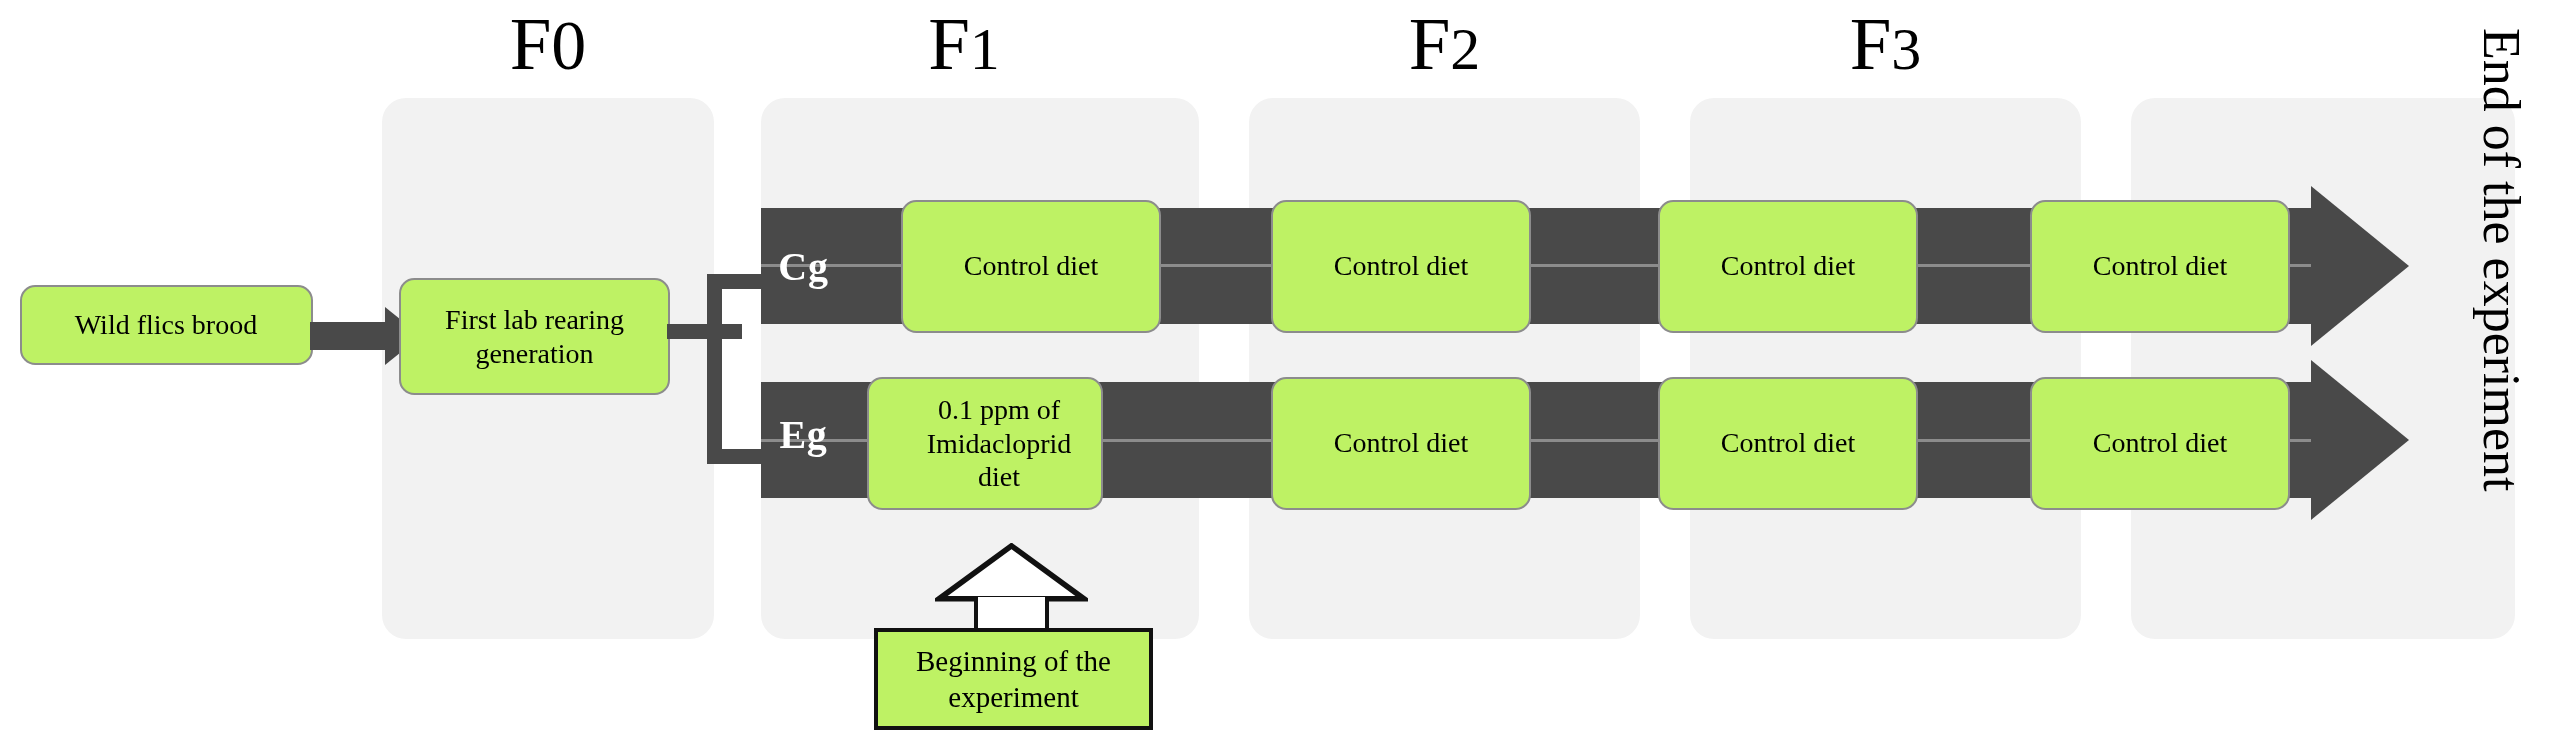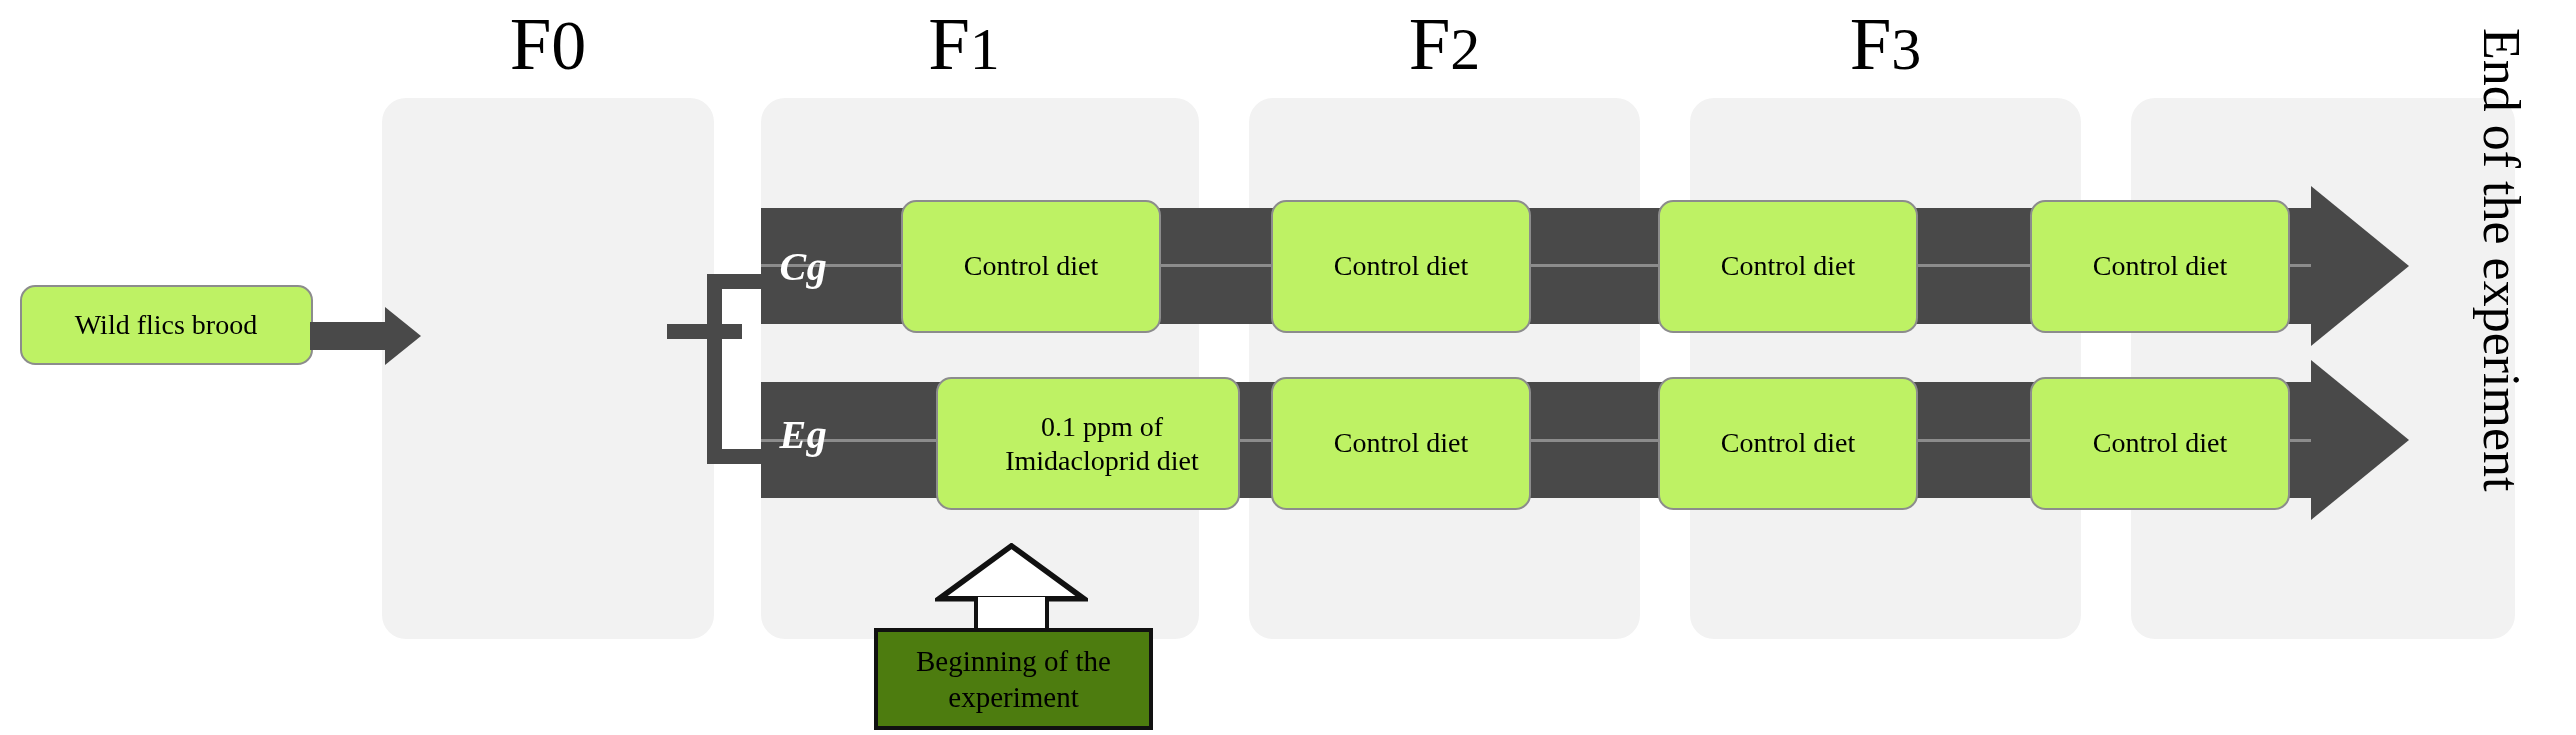--- a/index.html
+++ b/index.html
@@ -45,39 +45,38 @@
     border-top:80px solid transparent;
     border-bottom:80px solid transparent;
     border-left:98px solid #494949;
   }
 
   
   .group-cell{
     position:absolute;display:flex;align-items:center;justify-content:center;
     color:#ffffff;font-weight:bold;font-size:40px;letter-spacing:0.7px;
     background:transparent;
-    font-style:italic;
   }
 
   
   .connector-arrow{position:absolute;}
   .connector-arrow .tail{position:absolute;background:#494949;}
   .connector-arrow .head{
     position:absolute;width:0;height:0;
     border-top:29px solid transparent;
     border-bottom:29px solid transparent;
     border-left:36px solid #494949;
   }
 
   
   .brk{position:absolute;background:#494949;}
 
   
   .callout{
-    position:absolute;background:#4d7c0f;border:4.2px solid #111;
+    position:absolute;background:#bef264;border:4.2px solid #111;
     display:flex;align-items:center;justify-content:flex-end;
     text-align:center;font-size:29px;line-height:1.25;box-sizing:border-box;
   }
   .callout-stem{
     position:absolute;background:#ffffff;
     border-left:4.2px solid #111;border-right:4.2px solid #111;
     box-sizing:border-box;
   }
   .callout-head{position:absolute;}
 
@@ -113,20 +112,23 @@
 
   <div class="wbox" style="left:19.5px;top:285px;width:293px;height:80px;">
     <span>Wild flics brood</span>
   </div>
 
   <div class="connector-arrow" style="left:310px;top:307px;width:114px;height:59px;">
     <div class="tail" style="left:0;top:15.3px;width:78px;height:28px;"></div>
     <div class="head" style="left:75px;top:0;"></div>
   </div>
 
+  <div class="wbox two-line" style="left:399px;top:278px;width:271px;height:117px;">
+    <span>First lab rearing generation</span>
+  </div>
 
   <div class="brk" style="left:667px;top:324px;width:75px;height:15.3px;"></div>
   <div class="brk" style="left:707px;top:274px;width:15.3px;height:190px;"></div>
   <div class="brk" style="left:707px;top:274px;width:66px;height:15.3px;"></div>
   <div class="brk" style="left:707px;top:449px;width:66px;height:15.3px;"></div>
 
   <div class="shaft" style="left:761px;top:208px;width:1550px;height:116px;"></div>
   <div class="shaft-split" style="left:761px;top:264px;width:1550px;"></div>
   <div class="arrow-head" style="left:2311px;top:186px;"></div>
 
@@ -148,21 +150,21 @@
   </div>
 
   <div class="shaft" style="left:761px;top:382px;width:1550px;height:116px;"></div>
   <div class="shaft-split" style="left:761px;top:439px;width:1550px;"></div>
   <div class="arrow-head" style="left:2311px;top:360px;"></div>
 
   <div class="group-cell" style="left:766px;top:382px;width:75px;height:104px;">
     <span>Eg</span>
   </div>
 
-  <div class="wbox two-line" style="left:936px;top:377px;width:304px;height:133px;padding-left:35px;">
+  <div class="wbox two-line" style="left:867px;top:377px;width:236px;height:133px;padding-left:35px;">
     <span>0.1 ppm of Imidacloprid diet</span>
   </div>
   <div class="wbox" style="left:1271px;top:377px;width:260px;height:133px;">
     <span>Control diet</span>
   </div>
   <div class="wbox" style="left:1658px;top:377px;width:260px;height:133px;">
     <span>Control diet</span>
   </div>
   <div class="wbox" style="left:2030px;top:377px;width:260px;height:133px;">
     <span>Control diet</span>

